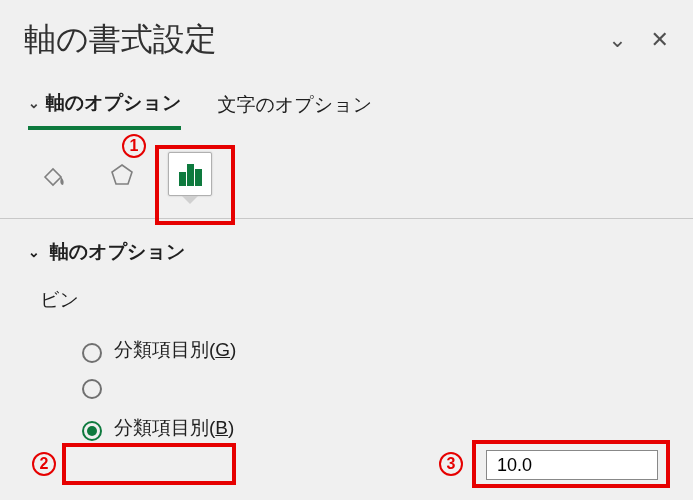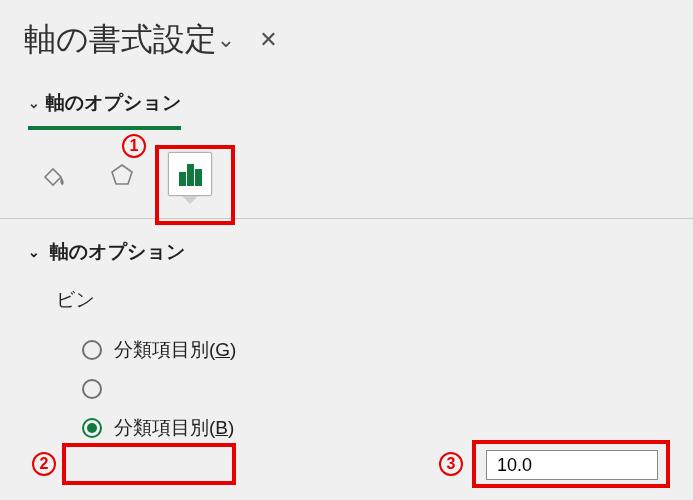--- a/index.html
+++ b/index.html
@@ -8,21 +8,21 @@
       height: 500px;
       background: #f0f0f0;
       font-family: "Yu Gothic UI", "Meiryo", sans-serif;
       color: #202020;
       position: relative;
       padding: 18px 24px;
     }
     .header {
       display: flex;
       align-items: center;
-      justify-content: flex-start;
+      justify-content: space-between;
       margin-bottom: 28px;
     }
     .title {
       font-size: 32px;
       font-weight: 400;
       color: #303030;
     }
     .header-icons {
       display: flex;
       gap: 24px;
@@ -126,30 +126,30 @@
     .sec-header {
       display: flex;
       align-items: center;
       gap: 10px;
       font-weight: 700;
       font-size: 19px;
       cursor: pointer;
     }
     .sub-label {
       margin-top: 22px;
-      margin-left: 28px;
+      margin-left: 12px;
       font-size: 19px;
     }
     .radios {
       margin-top: 24px;
       margin-left: 54px;
     }
     .radio-row {
       display: flex;
-      align-items: center;
+      align-items: flex-end;
       gap: 12px;
       margin-bottom: 16px;
       font-size: 19px;
     }
     .radio {
       width: 20px; height: 20px;
       border: 2px solid #707070;
       border-radius: 50%;
       display: inline-flex;
       align-items: center;
@@ -188,20 +188,23 @@
   <div class="header-icons">
     <span class="chev-down">⌄</span>
     <span class="close-x">✕</span>
   </div>
 </div>
 
 <div class="tabs">
   <div class="tab active">
     <span class="tab-chev">⌄</span>
     <span>軸のオプション</span>
+  </div>
+  <div class="tab">
+    <span>文字のオプション</span>
   </div>
 </div>
 
 <div class="icon-row">
   <div class="icon-btn">
     <svg width="30" height="30" viewBox="0 0 30 30">
       <path d="M 6 18 L 14 10 L 22 18 L 14 26 Z" fill="none" stroke="#808080" stroke-width="1.6"></path>
       <path d="M 22 18 Q 26 22 24 26 Q 20 26 22 18 Z" fill="#808080"></path>
     </svg>
   </div>

